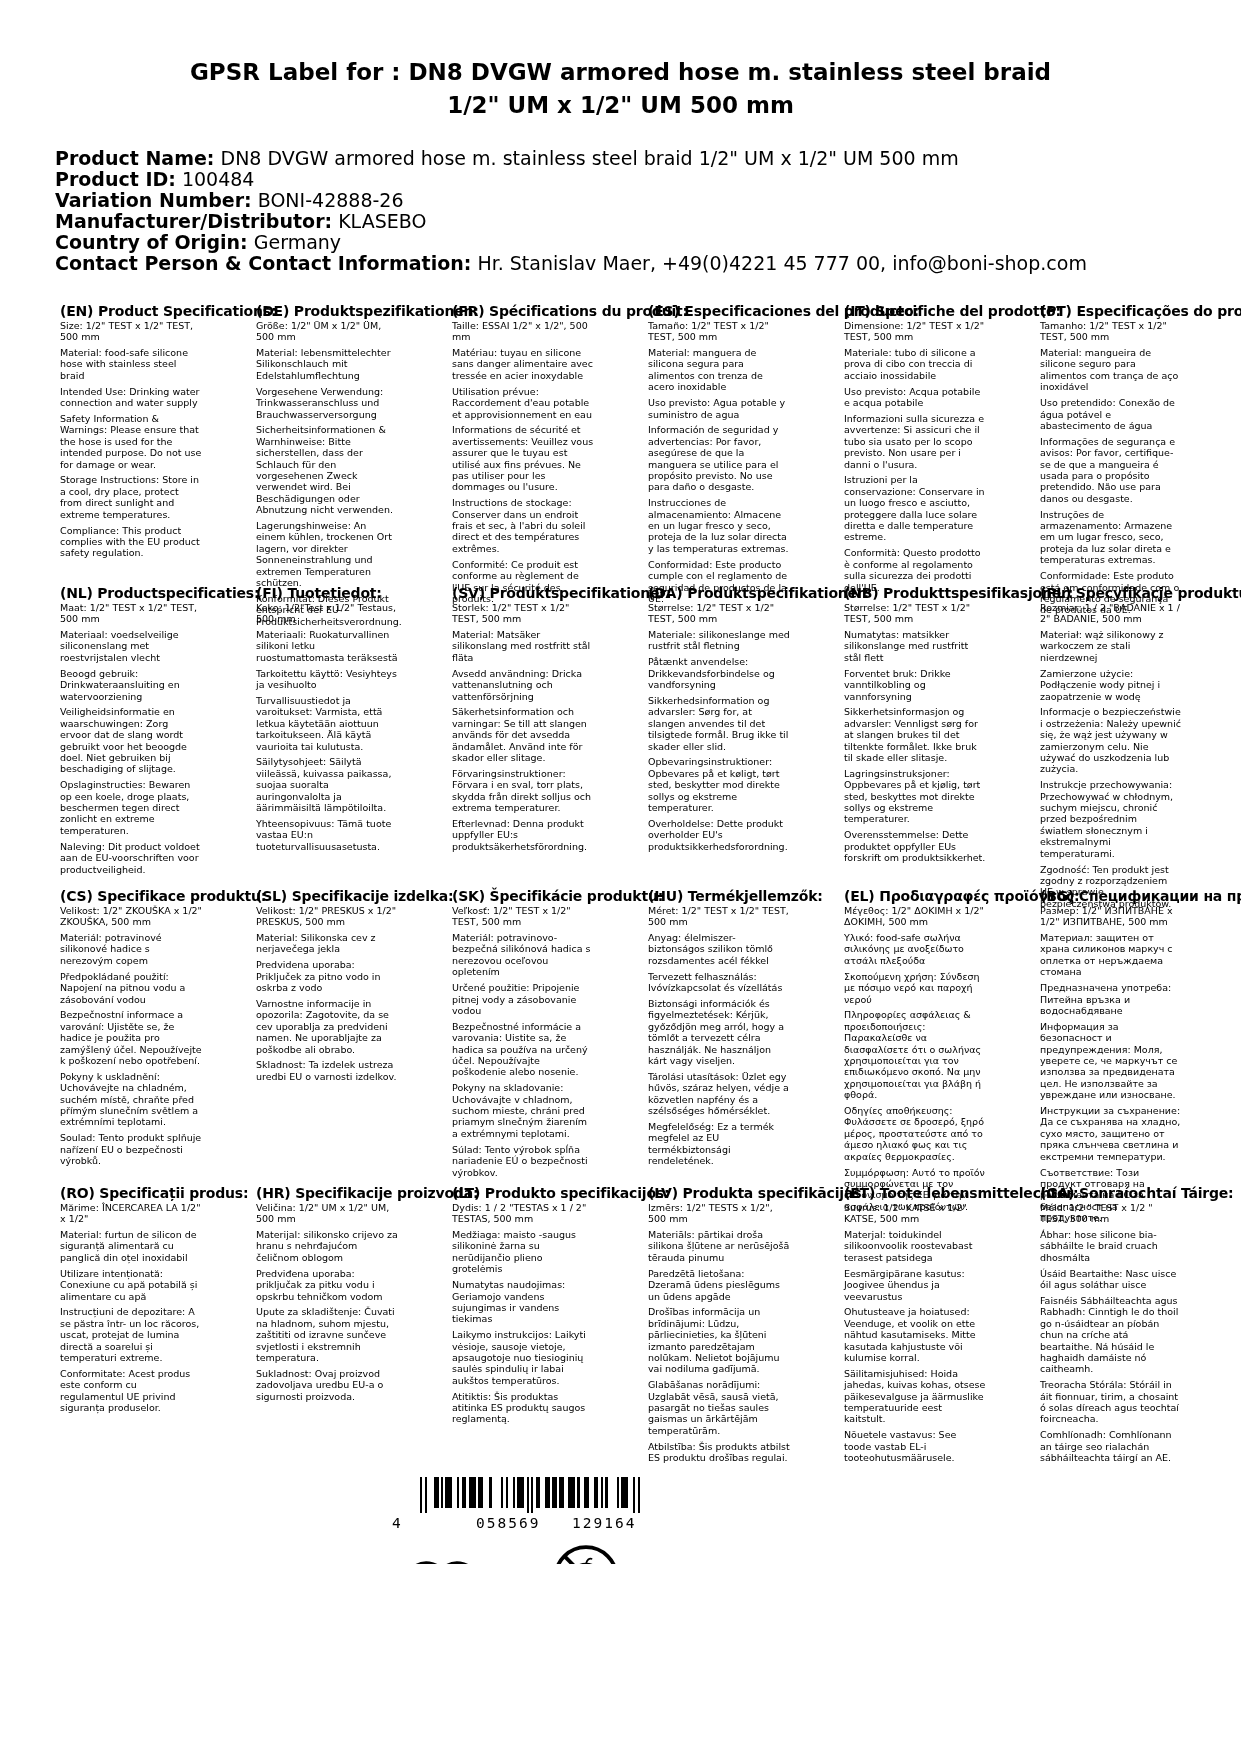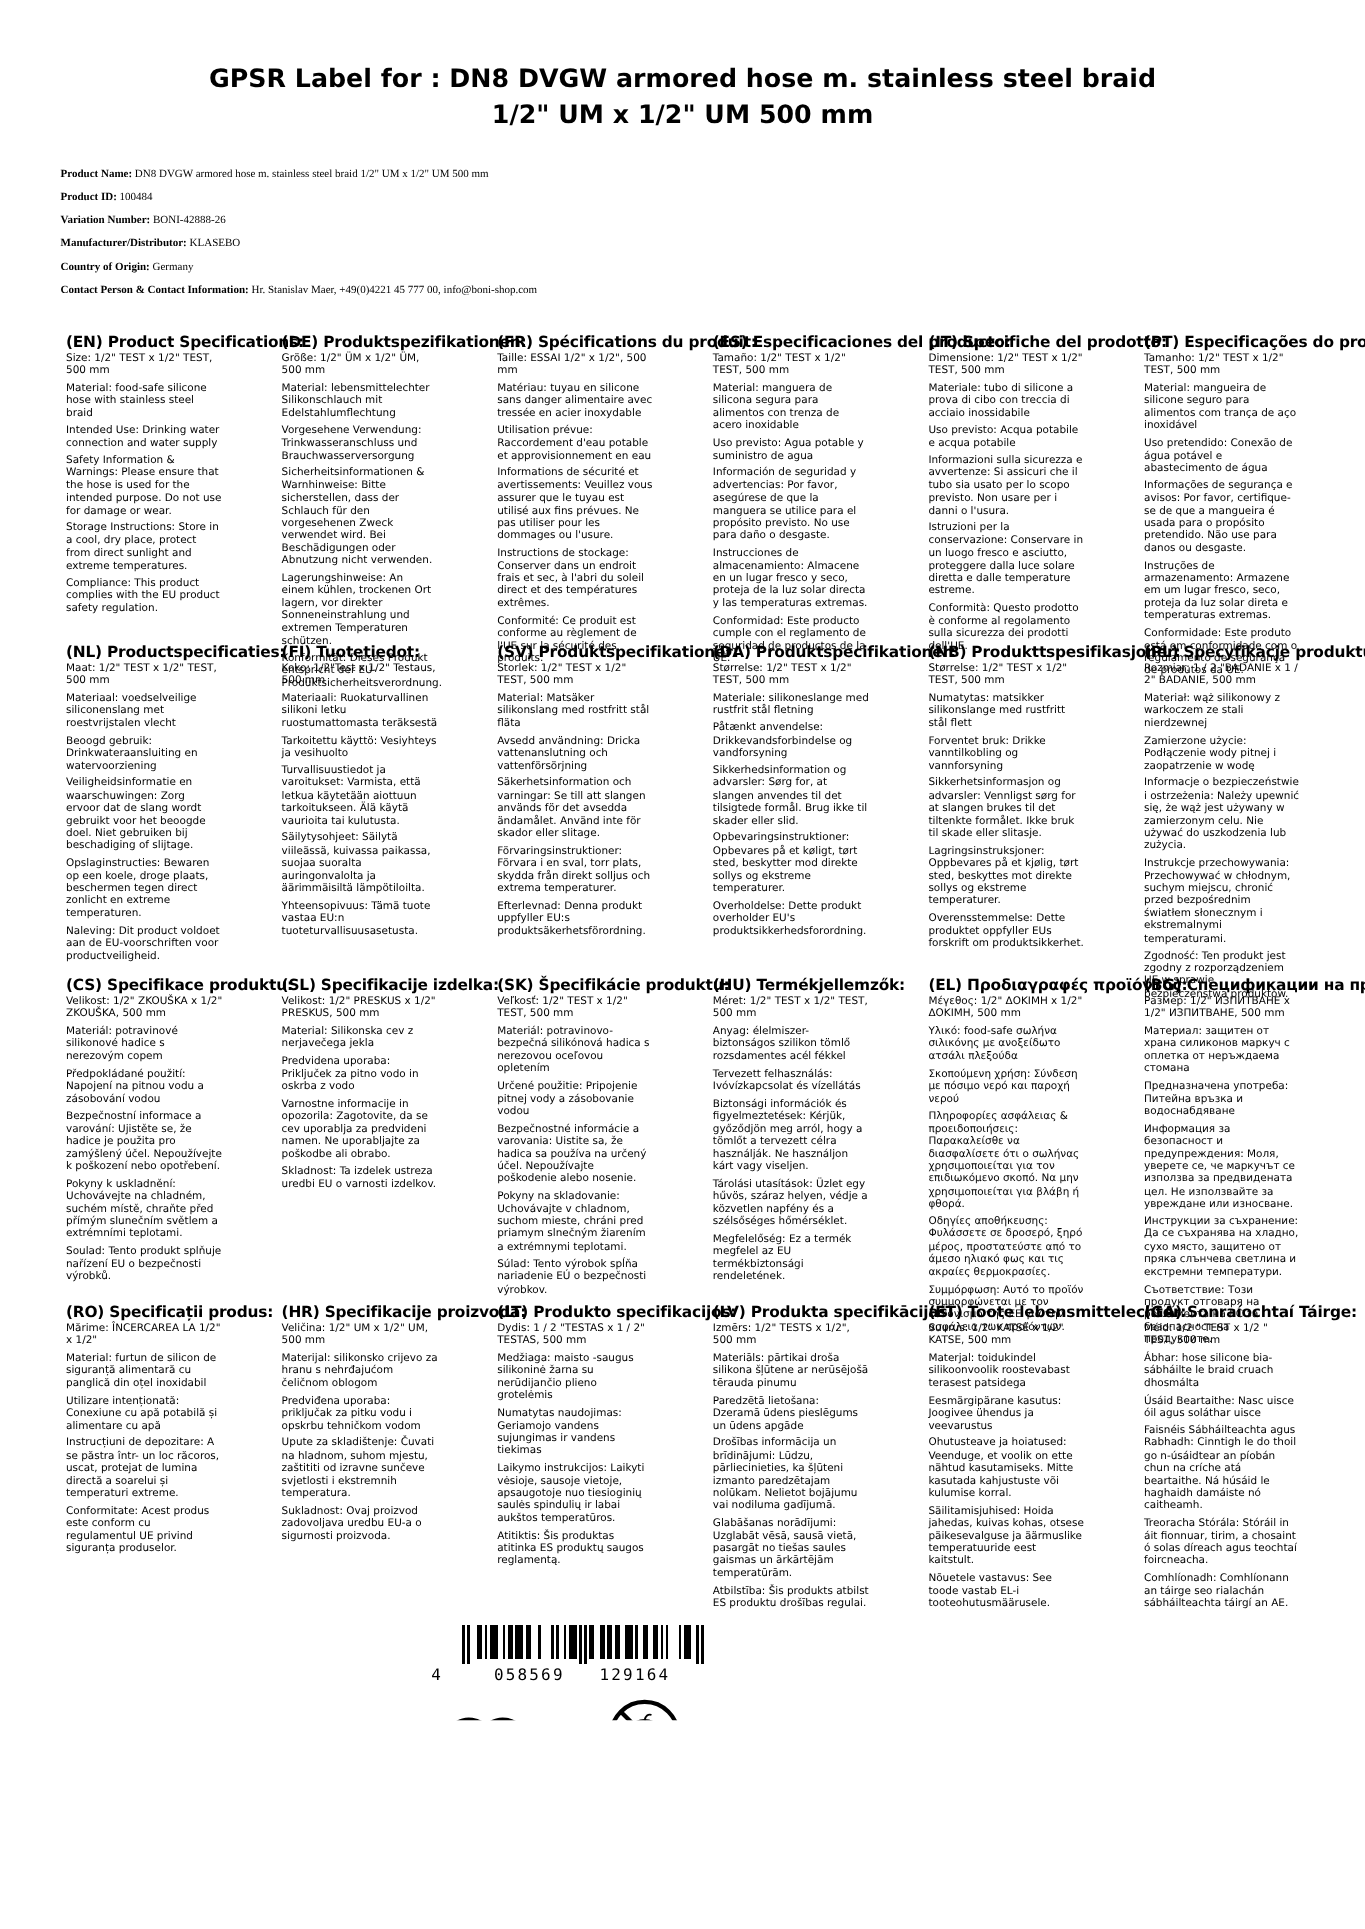--- a/index.html
+++ b/index.html
@@ -3,37 +3,37 @@
 <meta charset="utf-8">
 <style>
   html,body{margin:0;padding:0;background:#fff;}
   .page{
     position:relative;width:1241px;height:1564px;background:#fff;color:#000;
     font-family:"DejaVu Sans","Liberation Sans",sans-serif;overflow:hidden;
   }
   .title{position:absolute;top:56px;left:0;width:100%;text-align:center;
     font-size:23px;font-weight:bold;line-height:1.45;margin:0;}
   .title span{display:block;}
-  .product-info{position:absolute;top:148px;left:55px;font-size:10px;line-height:21px;font-family:Liberation Serif, serif;}
+  .product-info{position:absolute;top:148px;left:55px;font-size:19px;line-height:21px;}
   .pi-label{font-weight:bold;}
   .pi-value{font-weight:normal;}
   .spec-grid{
     position:absolute;top:303px;left:60px;
     display:grid;grid-template-columns:repeat(6,181px);
     grid-template-rows:282px 303px 297px auto;column-gap:15px;
   }
   .spec-block{font-size:9.5px;line-height:1.2;}
   .spec-heading{font-weight:bold;white-space:nowrap;font-size:14px;letter-spacing:-0.2px;}
   .spec-block p{margin:0 0 4.5px 0;width:142px;}
   .barcode{position:absolute;left:392px;top:1477px;width:252px;}
   .barcode svg{display:block;margin-left:28px;}
   .bc-digits{display:flex;margin-top:2px;font-family:"DejaVu Sans Mono","Liberation Mono",monospace;
     font-size:14.5px;letter-spacing:2px;}
   .bd1{width:57px;}
-  .bd2{width:96px;}
+  .bd2{width:96px;margin-left:27px;}
   .ce-mark{position:absolute;left:404px;top:1556px;}
   .age-mark{position:absolute;left:551px;top:1543px;}
 </style>
 </head>
 <body>
 
 <div class="page">
 
   <h1 class="title">
     <span>GPSR Label for : DN8 DVGW armored hose m. stainless steel braid</span>

